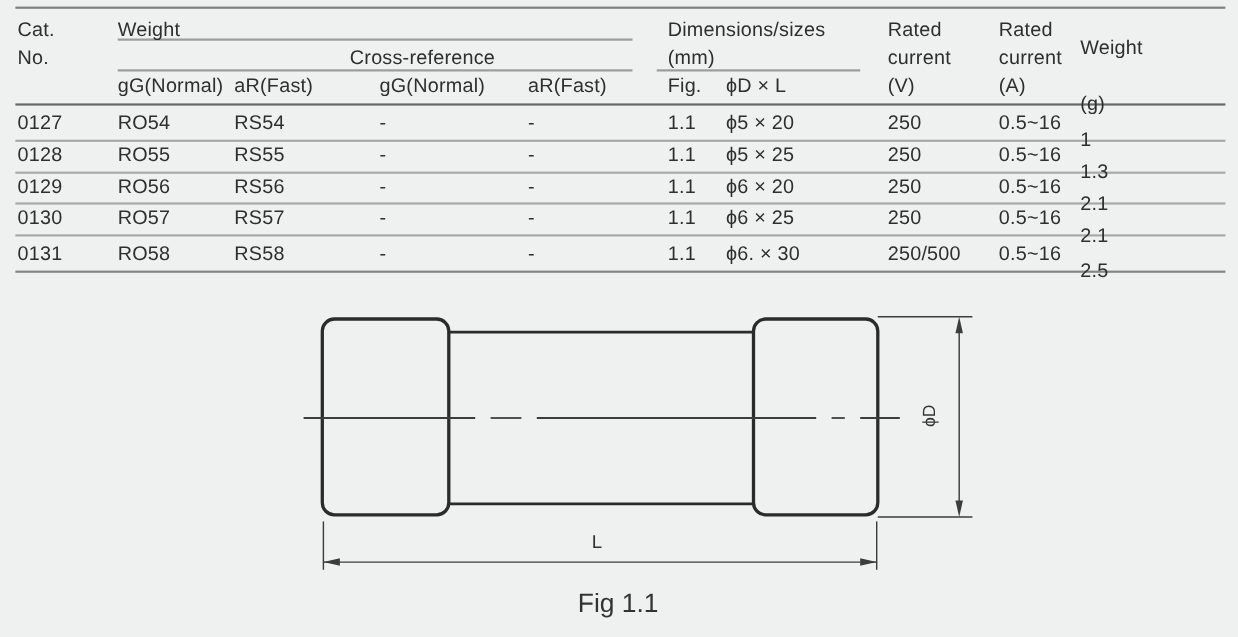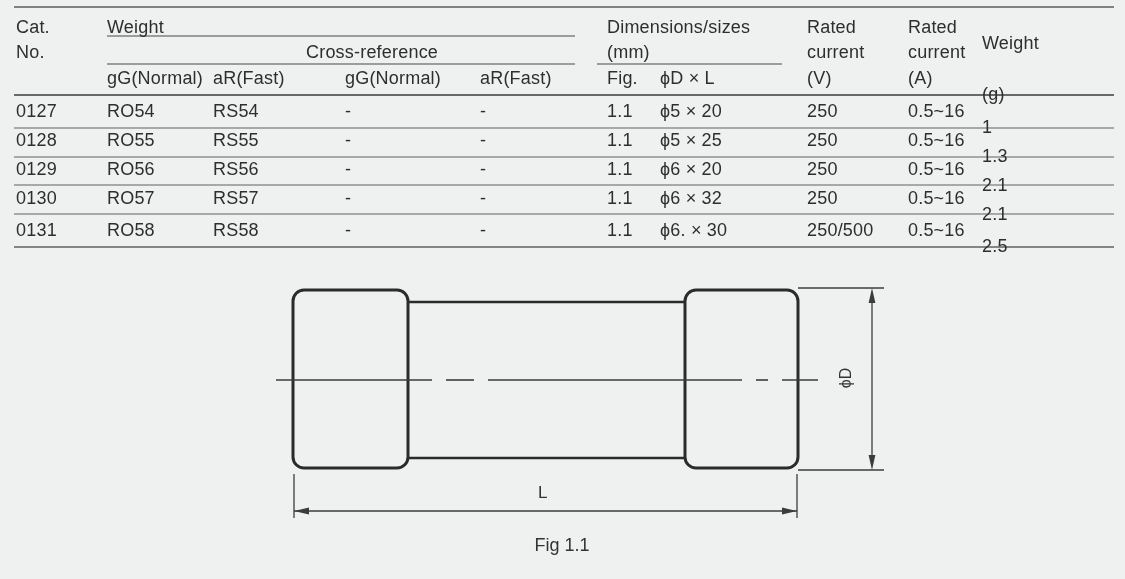--- a/index.html
+++ b/index.html
@@ -23,37 +23,37 @@
   .rule-heavy  { top: 94px; left: 14px; width: 1100px; height: 2px; background: #686a6a; }
   .rule-sep    { left: 14px; width: 1100px; height: 2px; background: #a7a9a9; }
   .sep-1 { top: 127px; } .sep-2 { top: 156px; } .sep-3 { top: 184px; } .sep-4 { top: 213px; }
   .rule-bottom { top: 246px; left: 14px; width: 1100px; height: 2px; background: #848686; }
 
   
   .c0 { left: 16px; }  .c1 { left: 107px; } .c2 { left: 213px; }
   .c3 { left: 345px; } .c4 { left: 480px; } .c5 { left: 607px; }
   .c6 { left: 660px; } .c7 { left: 807px; } .c8 { left: 908px; }
   .c9 { left: 982px; margin-top: 16px; }
-  .cxref { left: 306px; text-align: right; }
+  .cxref { left: 318px; text-align: right; }
 
   .trow { position: absolute; left: 0; width: 918px; height: 20px; }
   .trow span { position: absolute; }
 
   
   #figure-svg { position: absolute; left: 260px; top: 270px; }
   .dim-label { font-size: 16px; color: #333; }
   #phiD-label {
     left: 836px; top: 369px;
     transform: rotate(-90deg);
     transform-origin: 50% 50%;
   }
   #L-label { left: 538px; top: 483px; font-size: 17px; }
   #fig-caption {
     left: 510px; top: 535px; width: 104px;
-    text-align: center; font-size: 18px; color: #333;
+    text-align: center; font-size: 24px; color: #333;
   }
 </style>
 </head>
 <body>
 
 <div class="hline rule-top"></div>
 <div class="hline rule-models"></div>
 <div class="hline rule-xref"></div>
 <div class="hline rule-mm"></div>
 <div class="hline rule-heavy"></div>
@@ -126,21 +126,21 @@
   <span class="c8">0.5~16</span>
   <span class="c9">2.1</span>
 </div>
 <div class="trow txt" style="top:189px">
   <span class="c0">0130</span>
   <span class="c1">RO57</span>
   <span class="c2">RS57</span>
   <span class="c3">-</span>
   <span class="c4">-</span>
   <span class="c5">1.1</span>
-  <span class="c6">ϕ6 × 32</span>
+  <span class="c6">ϕ6 × 25</span>
   <span class="c7">250</span>
   <span class="c8">0.5~16</span>
   <span class="c9">2.1</span>
 </div>
 <div class="trow txt" style="top:221px">
   <span class="c0">0131</span>
   <span class="c1">RO58</span>
   <span class="c2">RS58</span>
   <span class="c3">-</span>
   <span class="c4">-</span>

